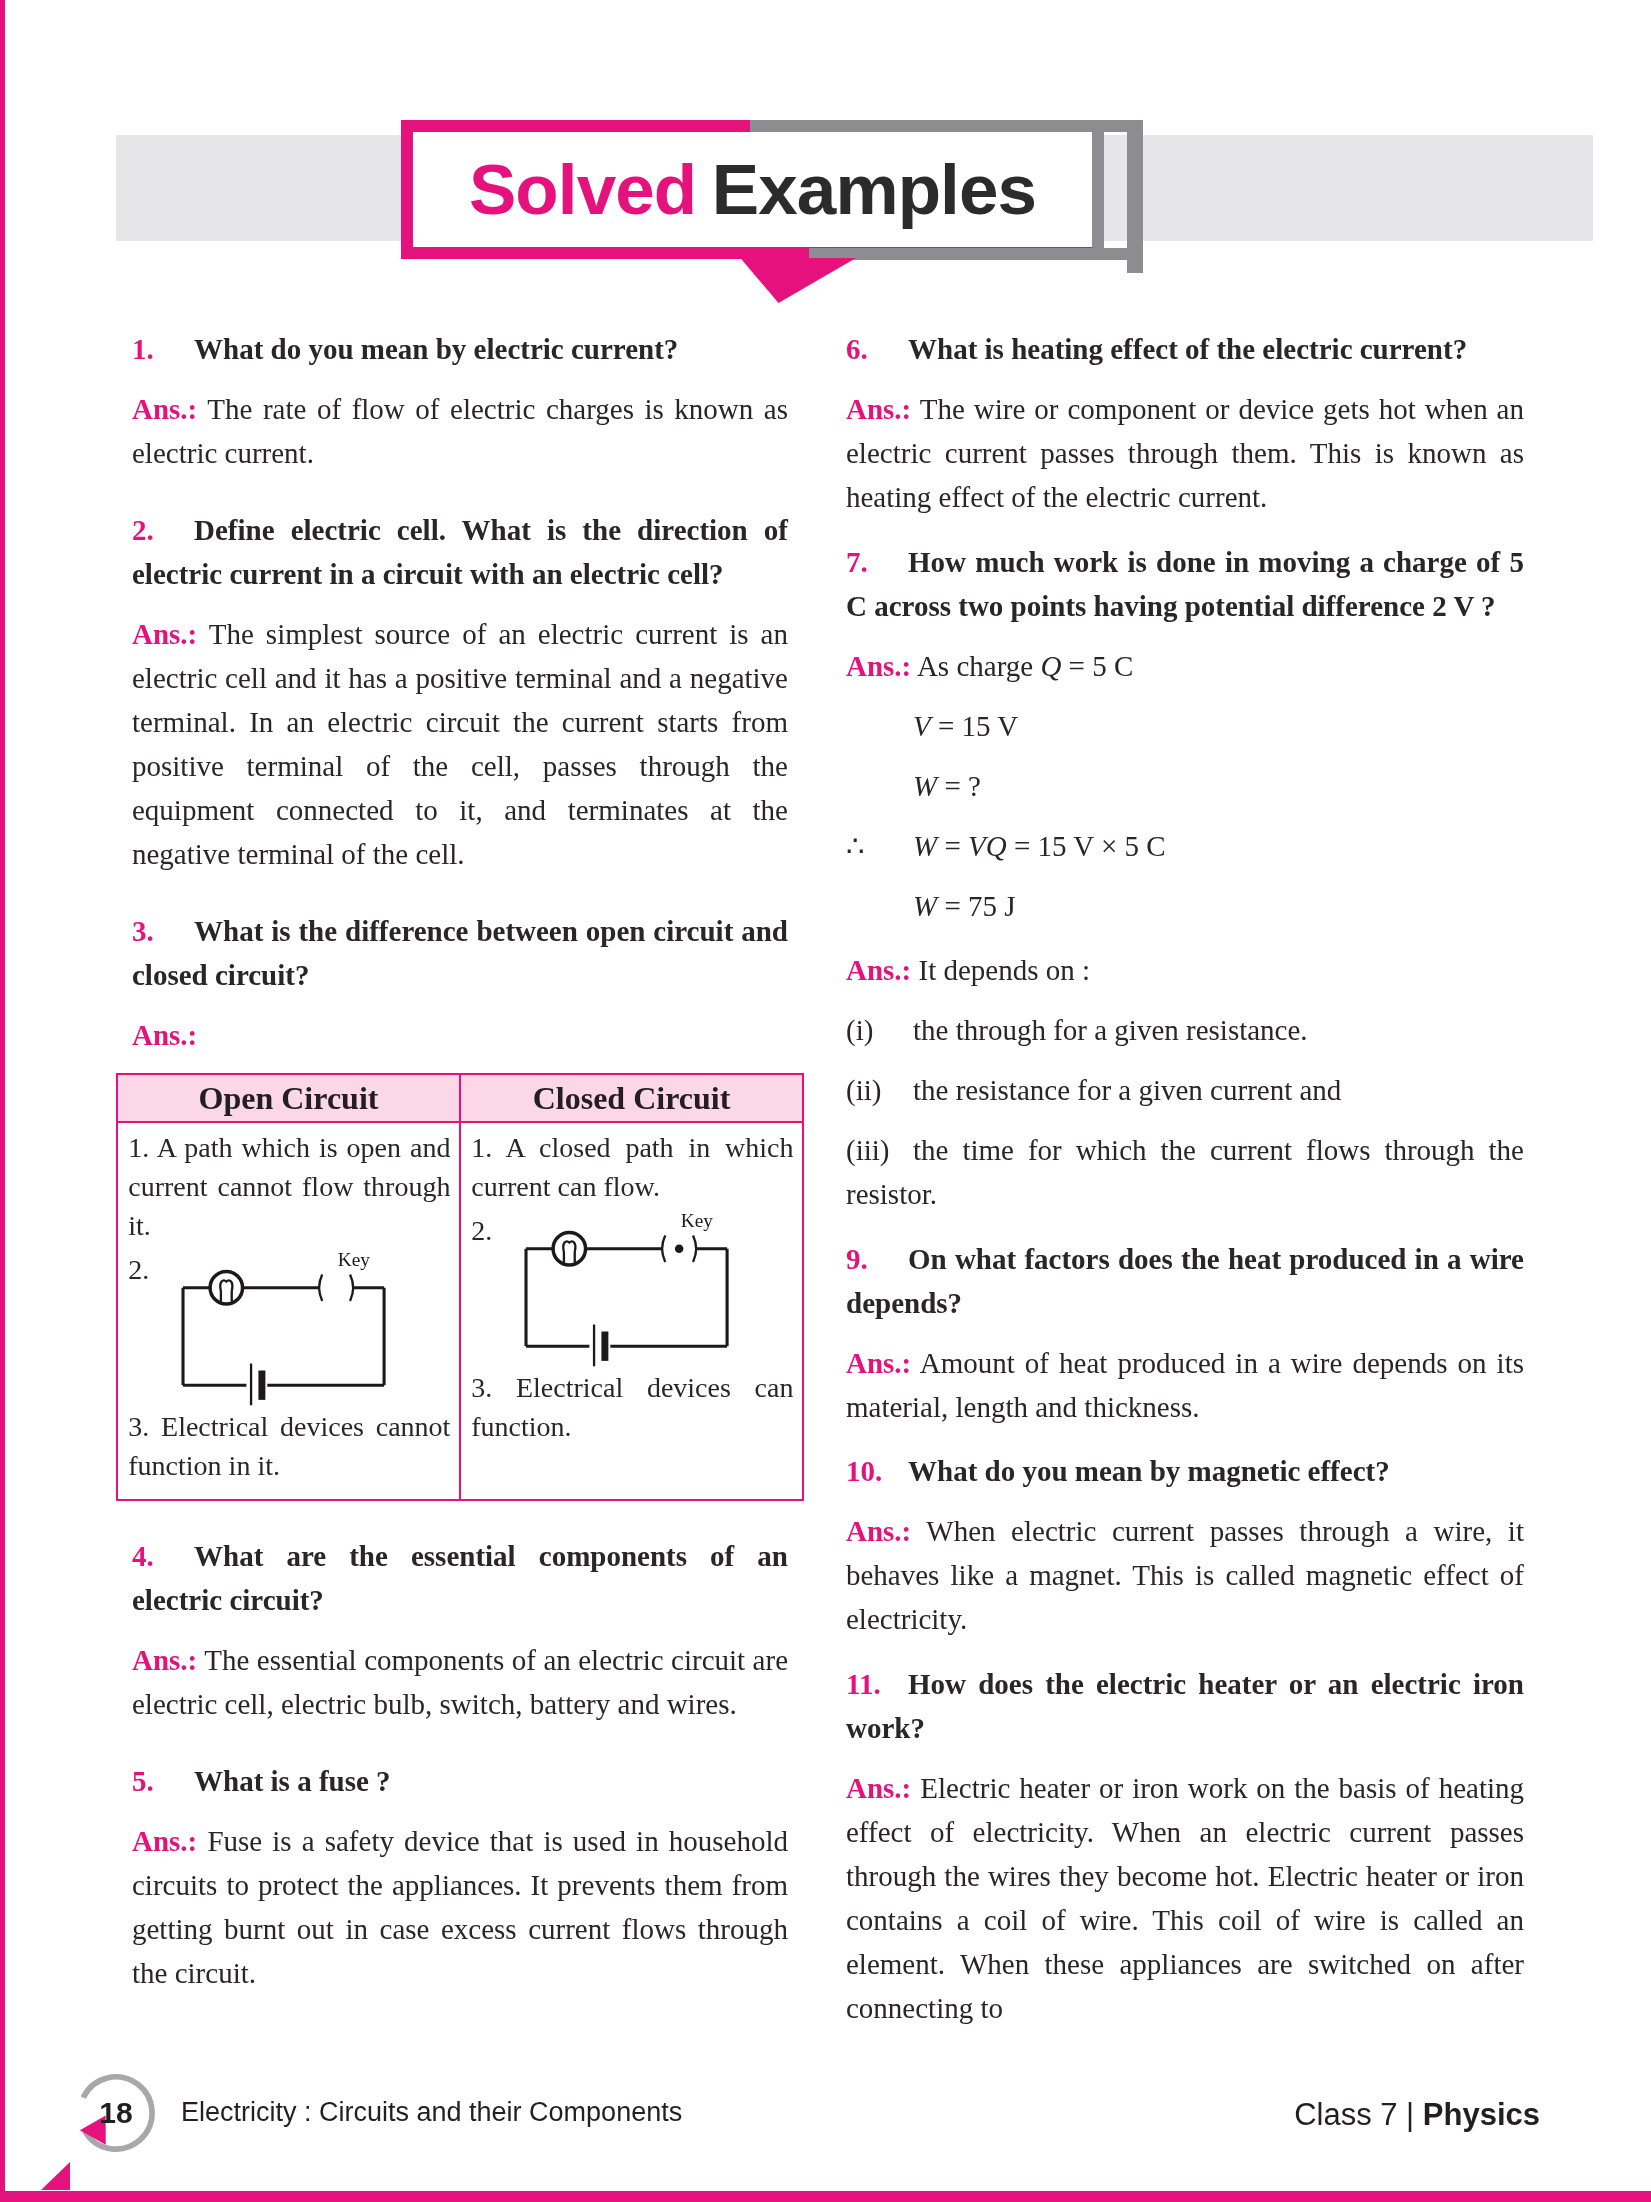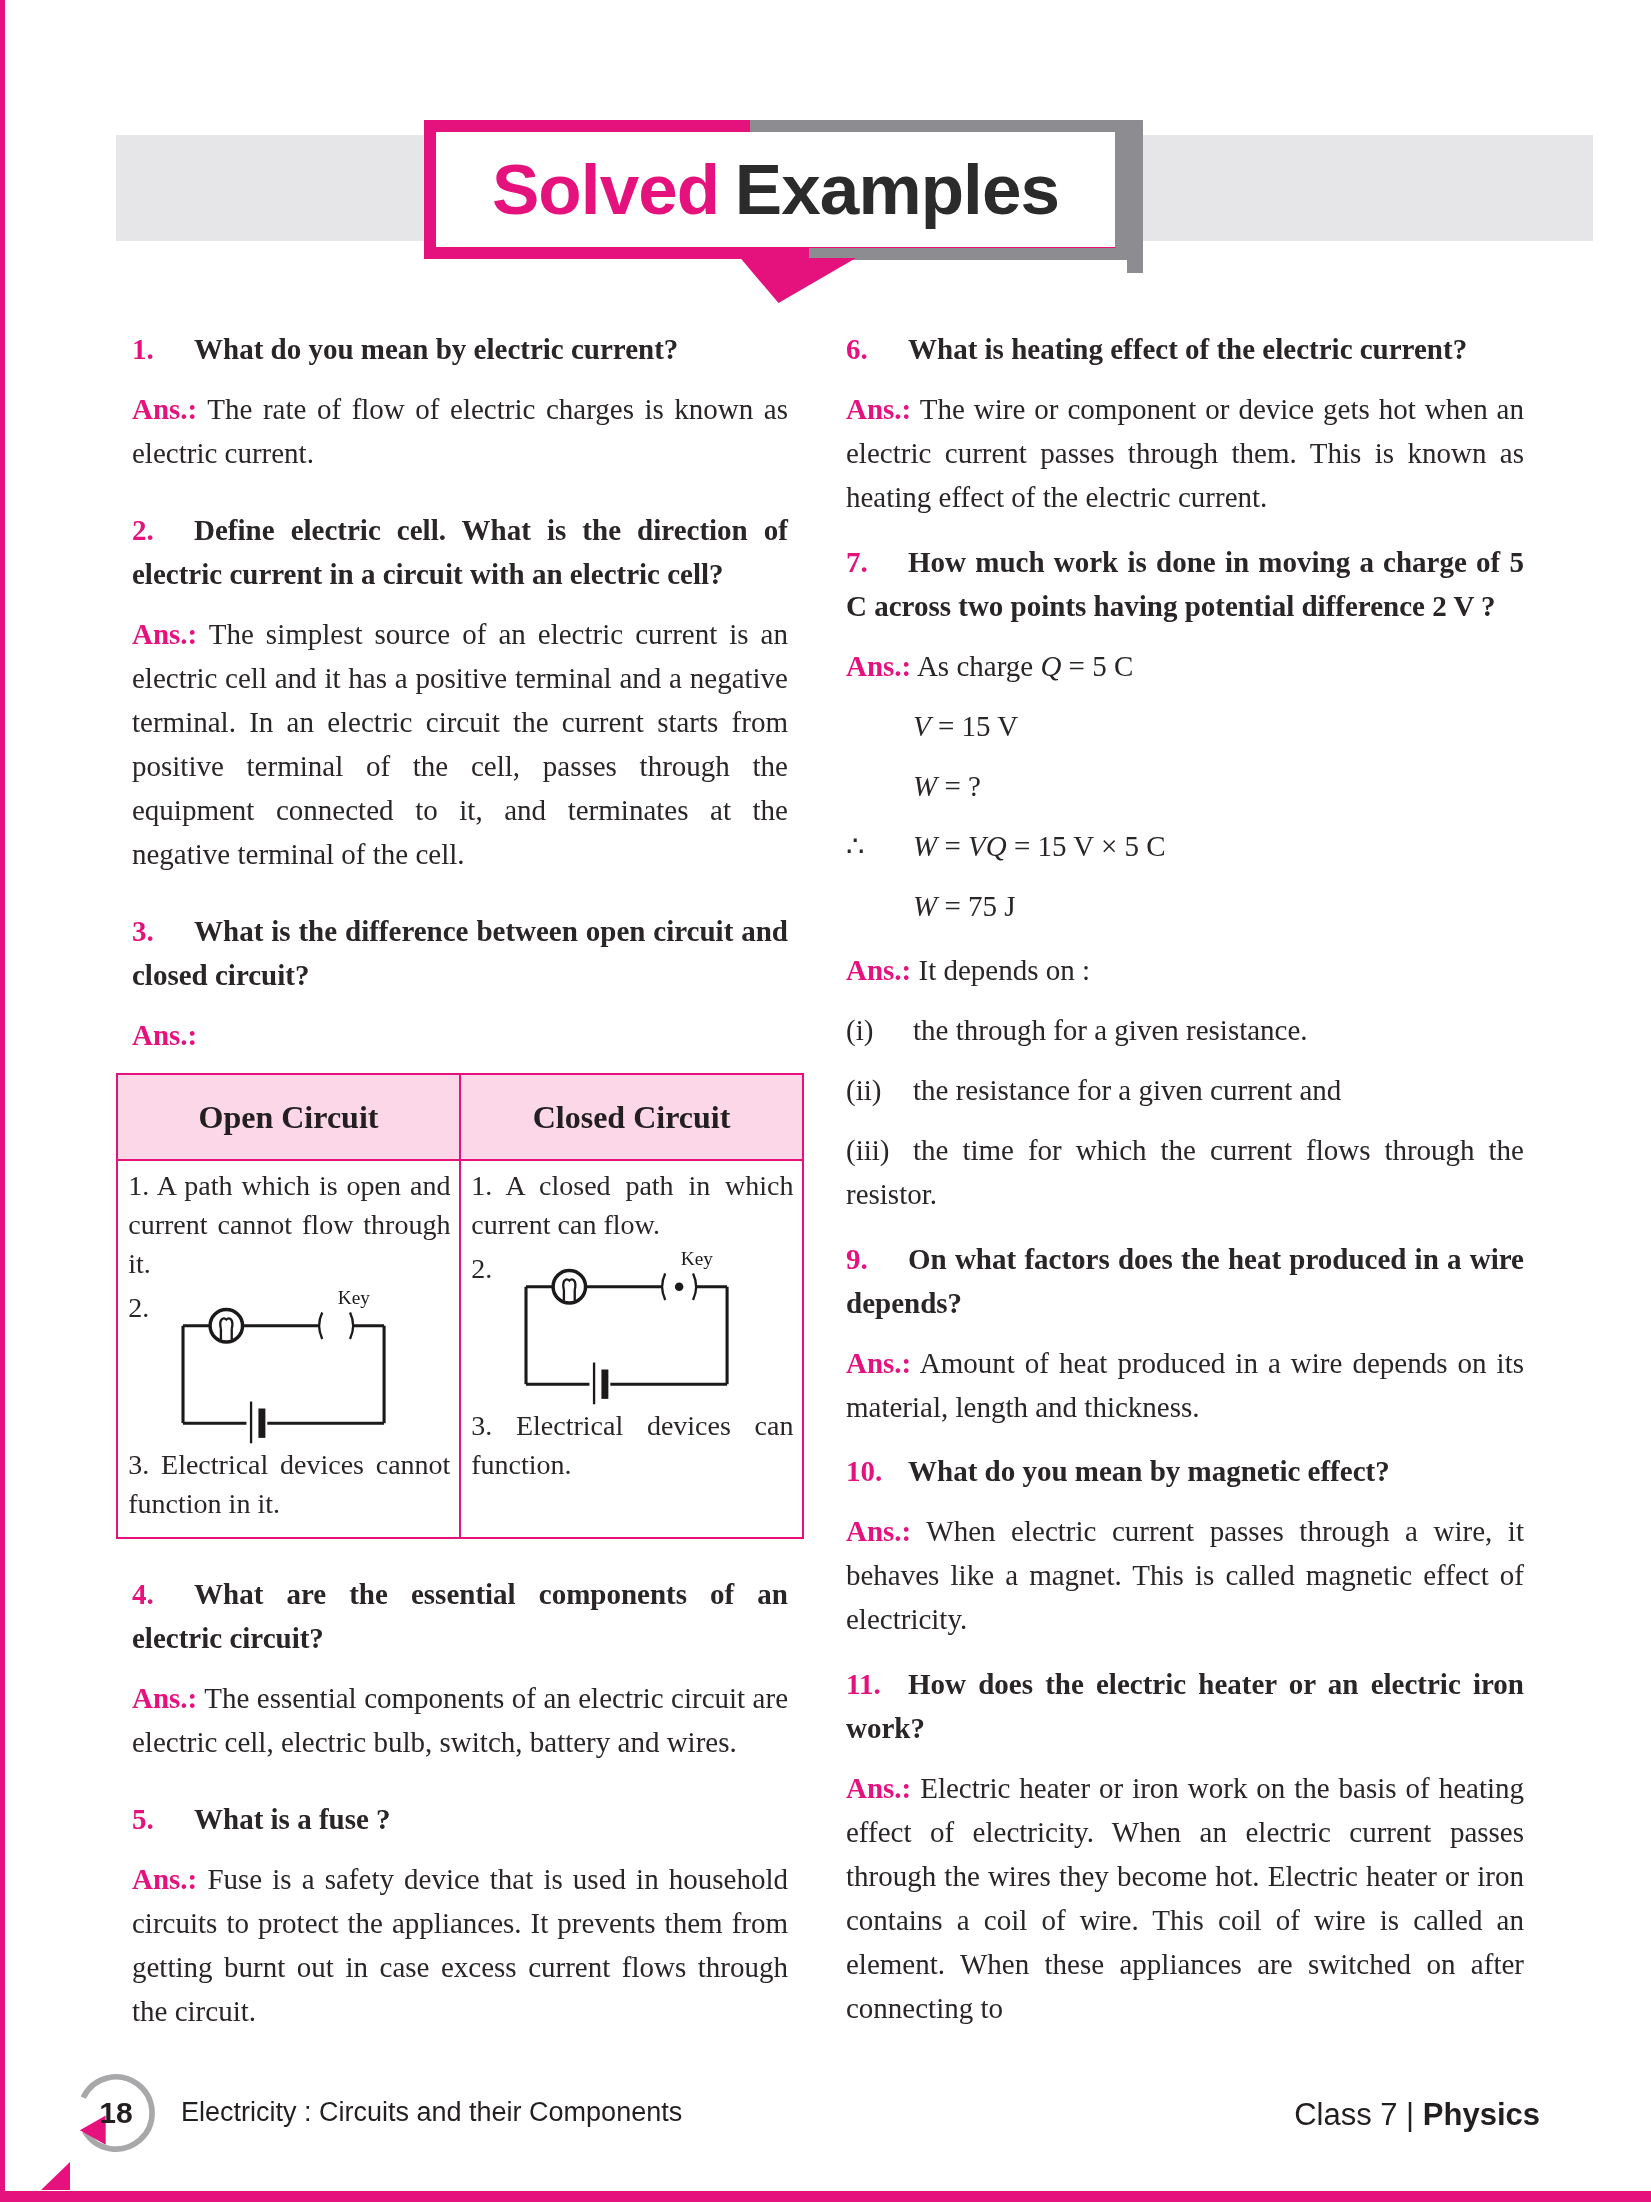--- a/index.html
+++ b/index.html
@@ -16,21 +16,21 @@
     font-family:"Liberation Serif", serif;color:var(--ink);
   }
   
   .edge-left{position:absolute;left:0;top:0;width:5.2px;height:2203px;background:var(--accent);}
   .edge-bottom{position:absolute;left:0;top:2191px;width:1651px;height:12px;background:var(--accent);}
   .corner-tri{position:absolute;left:41px;top:2162px;width:29px;height:28px;background:var(--accent);
     clip-path:polygon(100% 0,100% 100%,0 100%);}
   
   .gray-band{position:absolute;left:116px;top:135px;width:1477px;height:106px;background:var(--band);}
   .header-box{
-    position:absolute;left:424px;top:120px;width:703px;height:139px;box-sizing:border-box;
+    position:absolute;left:401px;top:120px;width:703px;height:139px;box-sizing:border-box;
     background:#fff;border:12px solid var(--accent);border-right-color:var(--shadow);
     display:flex;align-items:center;justify-content:center;
   }
   .header-title{
     font-family:"Liberation Sans", sans-serif;font-weight:700;font-size:71px;letter-spacing:-0.9px;
     white-space:nowrap;line-height:1;
   }
   .title-accent{color:var(--accent);margin-right:15.5px;}
   .title-rest{color:#2b2b2b;}
   .shadow-top{position:absolute;left:750px;top:120px;width:392px;height:12px;background:var(--shadow);}
@@ -48,21 +48,21 @@
   .q{font-weight:bold;}
   .qnum{color:var(--accent);font-weight:bold;display:inline-block;width:62px;}
   .ans-label{color:var(--accent);font-weight:bold;}
   .inum{display:inline-block;width:67px;}
   .item{margin-top:5.2px !important;}
   .eqline{padding-left:67px;position:relative;}
   .therefore{position:absolute;left:0;}
   
   .circuit-table{width:688px;border-collapse:collapse;margin-top:10.3px;table-layout:fixed;}
   .circuit-table th,.circuit-table td{border:2.6px solid var(--accent);}
-  .circuit-table th{background:var(--thead);font-size:32px;font-weight:bold;padding:20px 0;text-align:center;color:#231f20;}
+  .circuit-table th{background:var(--thead);font-size:32px;font-weight:bold;padding:1px 0;text-align:center;color:#231f20;}
   .circuit-table td{vertical-align:top;padding:5.2px 8.6px 8.6px 10.3px;font-size:28px;line-height:39px;text-align:justify;width:50%;}
   .cell-p{margin:0 0 5.2px 0 !important;}
   .item2-row{display:flex;align-items:flex-start;}
   .cell-num{width:38px;flex:none;}
   svg.diagram{display:block;margin-top:1.7px;}
   .wire{stroke:#1c191a;stroke-width:4;fill:none;}
   .wire-thin{stroke:#1c191a;stroke-width:3;fill:none;}
   .bulb-circle{stroke:#1c191a;stroke-width:4.5;fill:#fff;}
   .battery-thick{stroke:#1c191a;stroke-width:9;fill:none;}
   .key-label-text{font-family:"Liberation Serif",serif;font-size:25px;fill:#1c191a;}

